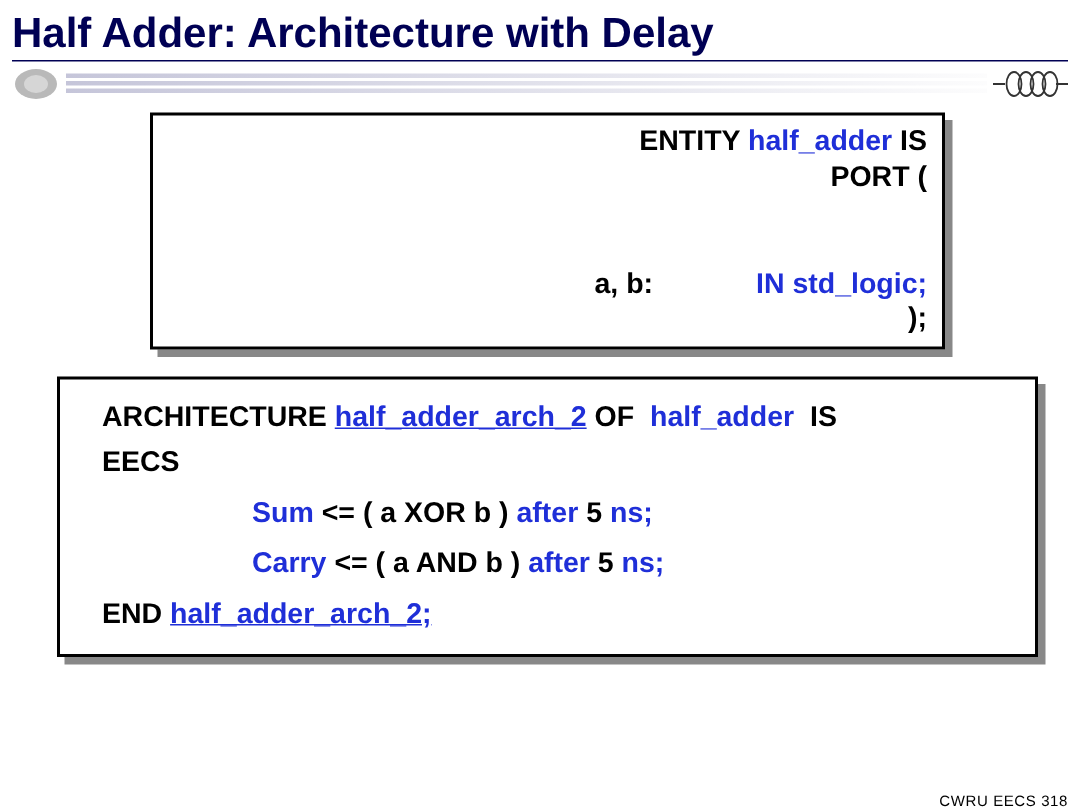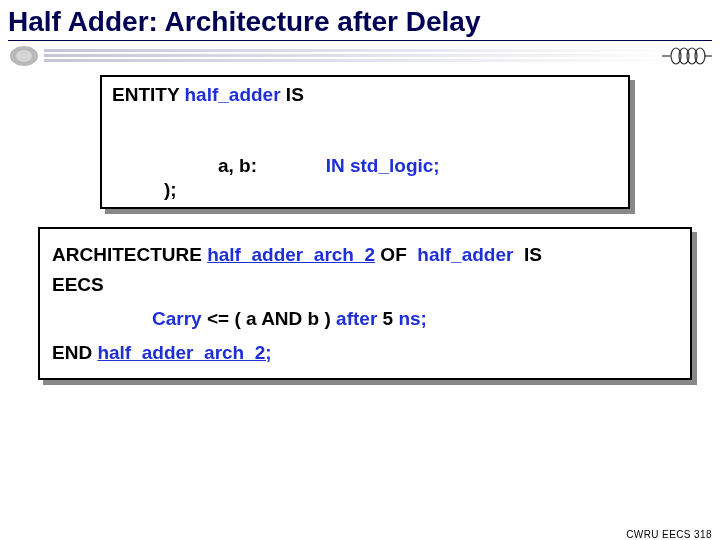--- a/index.html
+++ b/index.html
@@ -50,24 +50,25 @@
   }
   .box {
     position: relative;
     border: 2px solid #000;
     background: #fff;
     box-shadow: 5px 5px 0 #888;
   }
   .entity-box {
     margin: 4px 90px 18px 100px;
     padding: 6px 10px 6px 10px;
+    text-align: right;
   }
   .arch-box {
     margin: 0 28px 0 38px;
-    padding: 8px 12px 8px 12px;
+    padding: 8px 12px 8px 28px;
   }
   .code {
     font-family: Arial, Helvetica, sans-serif;
     font-size: 19px;
     font-weight: bold;
     color: #000;
     line-height: 1.25;
   }
   .blue { color: #1f2fd8; }
   .indent1 { margin-left: 52px; }
@@ -81,21 +82,21 @@
     letter-spacing: 0.4px;
     color: #000;
   }
   .stmt { margin: 10px 0 10px 100px; }
   .sec  { margin: 6px 0; }
   .u { text-decoration: underline; }
 </style>
 </head>
 <body>
 
-<div class="slide-title">Half Adder:  Architecture after Delay</div>
+<div class="slide-title">Half Adder:  Architecture with Delay</div>
 <div class="title-underline"></div>
 
 <div class="deco-row">
   <svg class="deco-left" viewBox="0 0 40 26">
     <ellipse cx="20" cy="13" rx="14" ry="10" fill="#b9b9b9"></ellipse>
     <ellipse cx="20" cy="13" rx="8" ry="6" fill="#d6d6d6"></ellipse>
   </svg>
   <div class="deco-lines">
     <div></div>
       <div></div>
@@ -106,24 +107,26 @@
     <ellipse cx="14" cy="11" rx="5" ry="8" fill="none" stroke="#333" stroke-width="1.2"></ellipse>
     <ellipse cx="22" cy="11" rx="5" ry="8" fill="none" stroke="#333" stroke-width="1.2"></ellipse>
     <ellipse cx="30" cy="11" rx="5" ry="8" fill="none" stroke="#333" stroke-width="1.2"></ellipse>
     <ellipse cx="38" cy="11" rx="5" ry="8" fill="none" stroke="#333" stroke-width="1.2"></ellipse>
     <line x1="42" y1="11" x2="50" y2="11" stroke="#333" stroke-width="1.2"></line>
   </svg>
 </div>
 
 <div class="box entity-box code">
   <div class="row"><span>ENTITY </span><span class="blue">half_adder</span><span> IS</span></div>
+  <div class="row indent1">PORT (</div>
   <div class="row indent2"><span>a, b:</span>             <span class="blue">IN std_logic;</span></div>
   <div class="row indent1">);</div>
 </div>
 
 <div class="box arch-box code">
   <div class="row sec"><span>ARCHITECTURE </span><span class="blue u">half_adder_arch_2</span><span> OF  </span><span class="blue">half_adder</span><span>  IS</span></div>
   <div class="row sec">EECS</div>
+  <div class="row stmt"><span class="blue">Sum</span><span> &lt;= ( a XOR b ) </span><span class="blue">after</span><span> 5 </span><span class="blue">ns;</span></div>
   <div class="row stmt"><span class="blue">Carry</span><span> &lt;= ( a AND b ) </span><span class="blue">after</span><span> 5 </span><span class="blue">ns;</span></div>
   <div class="row sec"><span>END </span><span class="blue u">half_adder_arch_2;</span></div>
 </div>
 
 <div class="footer">CWRU EECS 318</div>
 
 </body></html>

